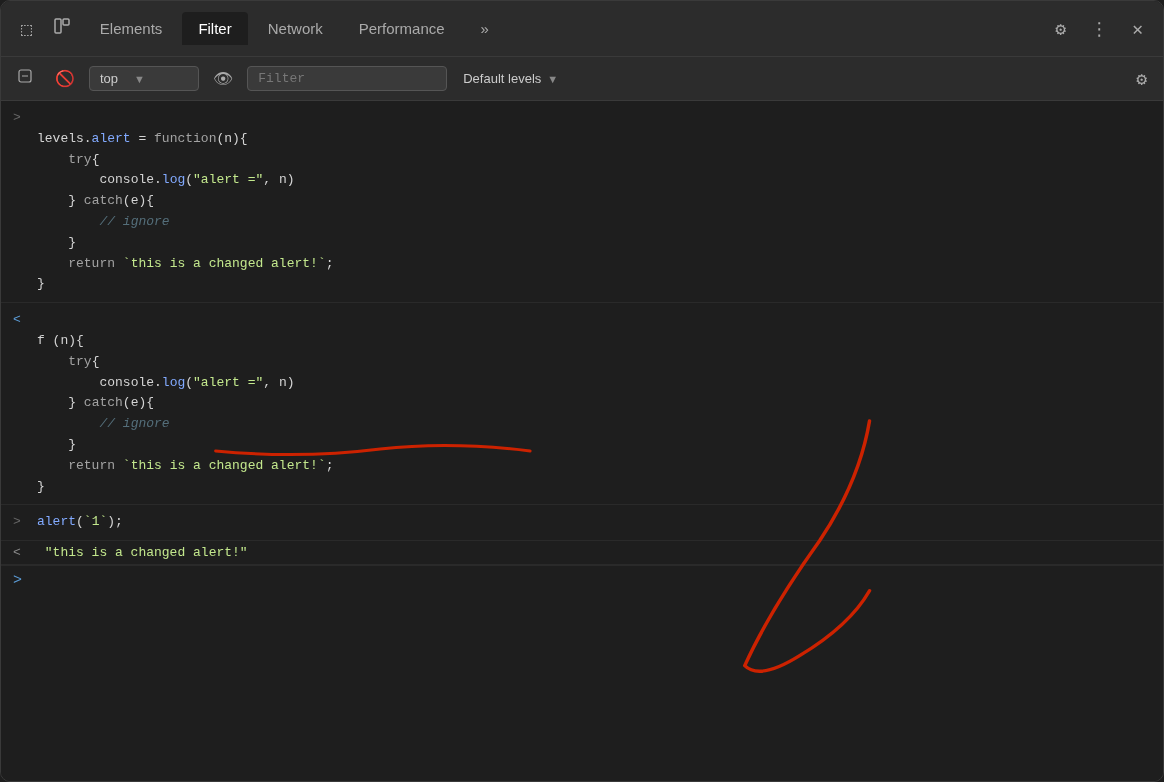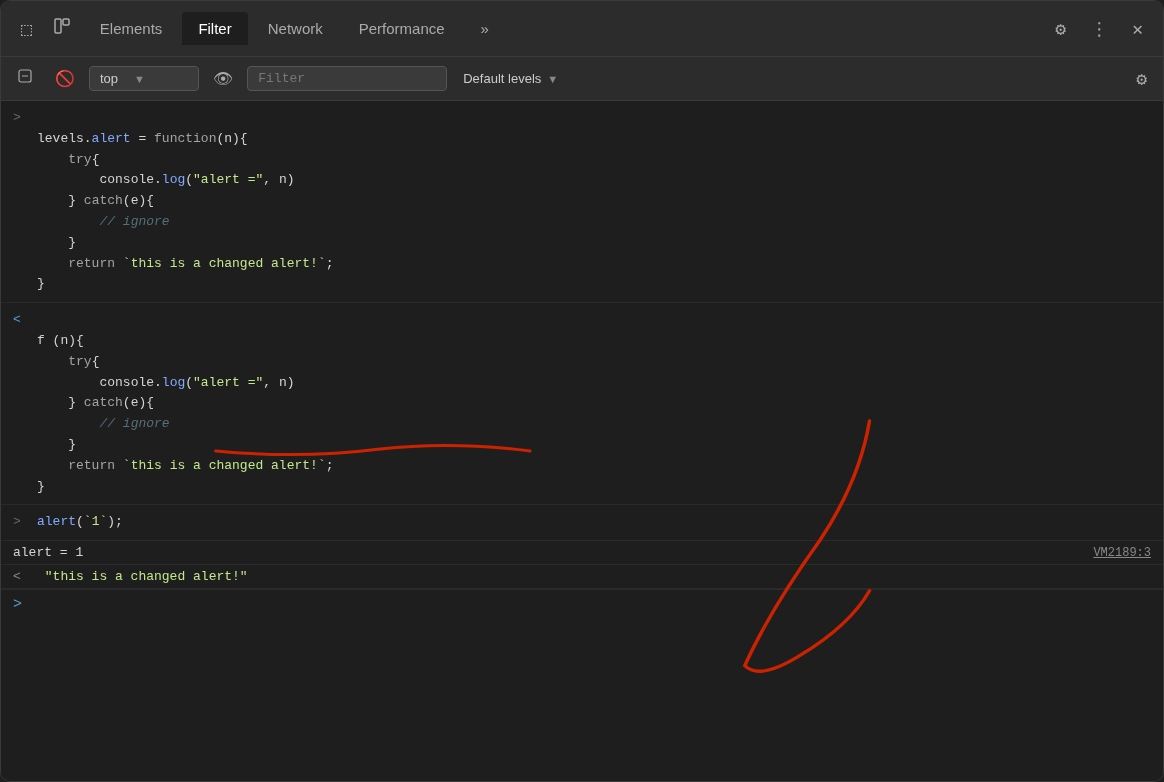--- a/index.html
+++ b/index.html
@@ -288,24 +288,20 @@
         </div>
       </div>
 
       <div class="console-block">
         <div class="code-line">
           <span class="line-arrow gray">&gt;</span>
           <span class="plain"><span class="fn">alert</span><span class="plain">(</span><span class="str">`1`</span><span class="plain">);</span></span>
         </div>
       </div>
 
-      <div class="output-line">
-        <span class="plain">alert = 1</span>
-        <span class="source-link">VM2189:3</span>
-      </div>
 
       <div class="output-line">
         <span class="line-arrow blue">&lt;</span>
         <span class="string-output">&nbsp;"this is a changed alert!"</span>
       </div>
 
       <div class="prompt-line">
         <span class="caret">&gt;</span>
         <span>&nbsp;</span>
       </div>

